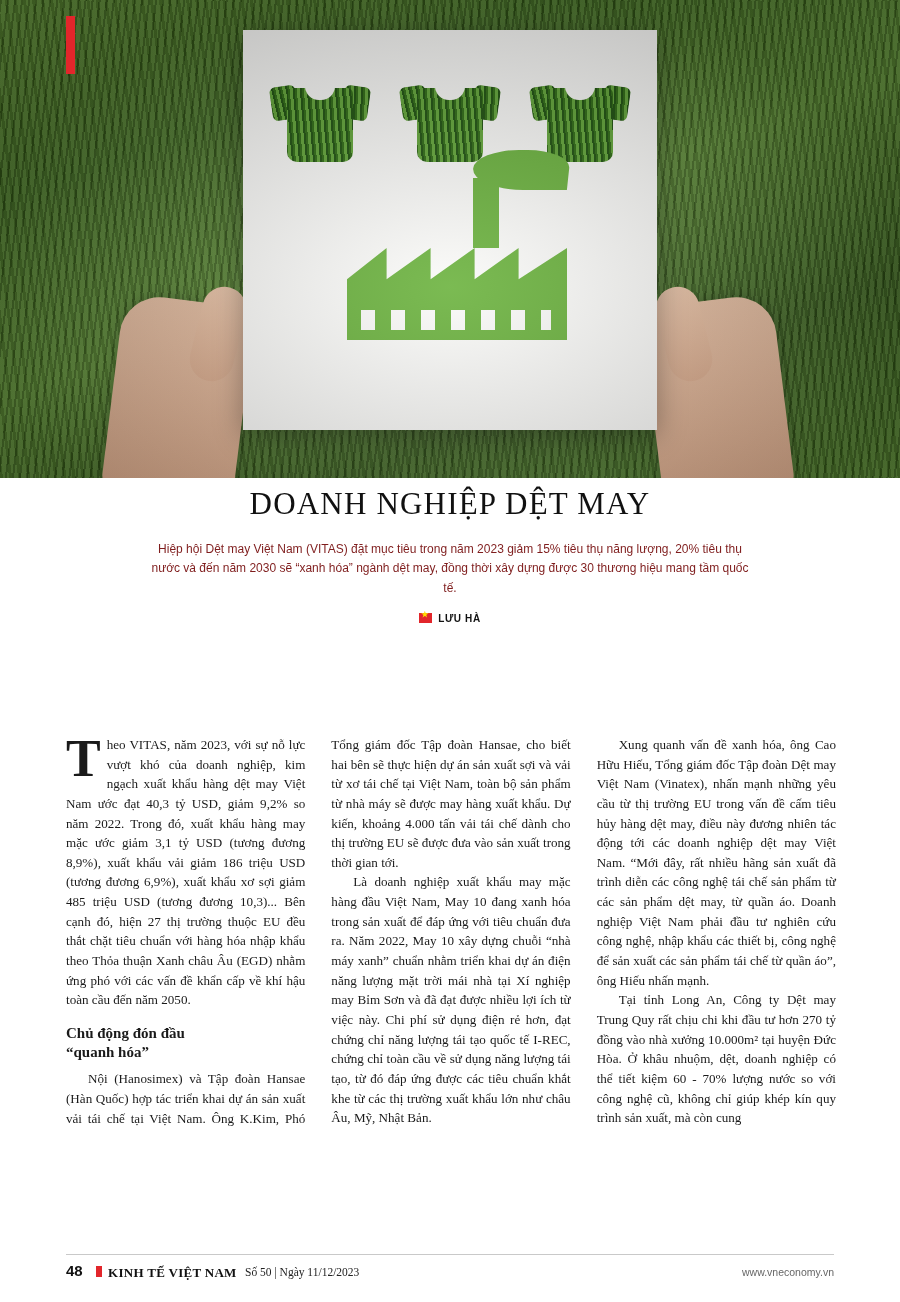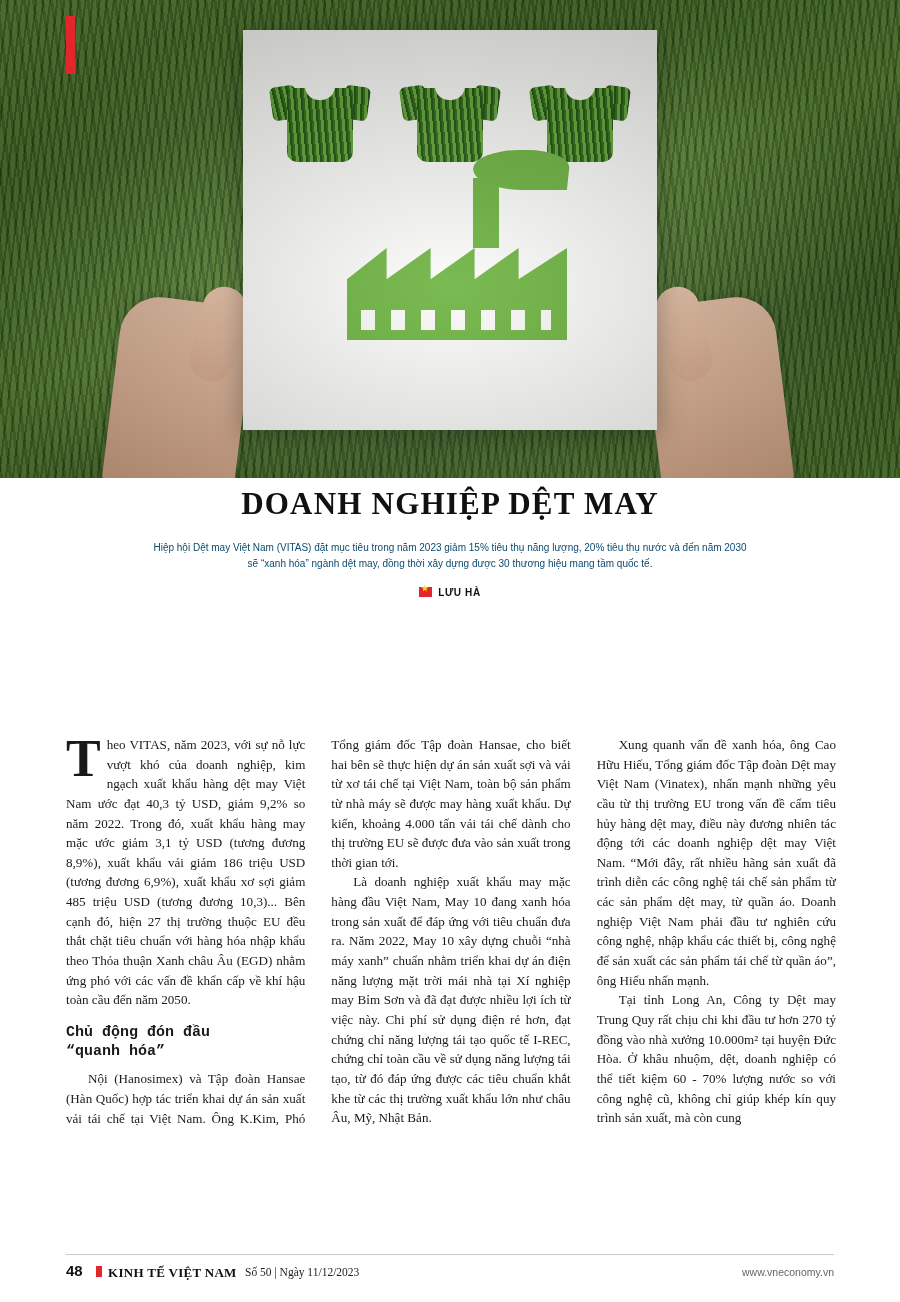--- a/index.html
+++ b/index.html
@@ -86,31 +86,31 @@
     background:repeating-linear-gradient(90deg,#fbfbf9 0 14px,transparent 14px 30px);}
 
   .redmark{
     position:absolute;left:66px;top:16px;width:9px;height:58px;background:#e2262b;z-index:5;
   }
 
   
   .headline-wrap{position:absolute;left:0;top:486px;width:900px;text-align:center;}
   .kicker{
     font-family:"Liberation Serif", serif;
-    font-weight:bold;font-size:31px;letter-spacing:1.2px;color:#111;
+    font-weight:normal;font-size:31px;letter-spacing:1.2px;color:#111;
     margin:0;
   }
   .maintitle{
     font-family:"Liberation Sans", sans-serif;
     font-weight:bold;font-size:41px;color:#111;margin:6px 0 0;letter-spacing:-.3px;
   }
   .standfirst{
     margin:18px auto 12px;width:600px;
     font-family:"Liberation Sans", sans-serif;
-    font-size:10px;line-height:1.62;color:#0c4a6e;text-align:center;
+    font-size:12px;line-height:1.62;color:#7f1d1d;text-align:center;
   }
   .byline{
     margin-top:14px;font-family:"Liberation Sans", sans-serif;
     font-weight:bold;font-size:10px;letter-spacing:.6px;color:#111;
   }
   .byline .flag{
     display:inline-block;width:13px;height:10px;background:#e2262b;margin-right:6px;
     position:relative;top:1px;
   }
   .byline .flag:after{
@@ -124,21 +124,21 @@
     font-size:13.1px;line-height:1.5;text-align:justify;
     font-family:"Liberation Serif", serif;
   }
   .cols p{margin:0 0 0;text-indent:22px;}
   .cols p.first{text-indent:0;}
   .dropcap{
     float:left;font-size:52px;line-height:40px;font-weight:bold;
     padding:4px 6px 0 0;font-family:"Liberation Serif", serif;
   }
   h2.sub{
-    font-family:Liberation Mono, monospace;
+    font-family:Liberation Serif, serif;
     font-size:15px;font-weight:bold;line-height:1.25;margin:14px 0 8px;text-indent:0;
     text-align:left;
   }
 
   
   .footer{
     position:absolute;left:0;bottom:16px;width:900px;height:24px;
   }
   .footer .line{
     position:absolute;left:66px;right:66px;top:-8px;height:1px;background:#c9c9c9;

